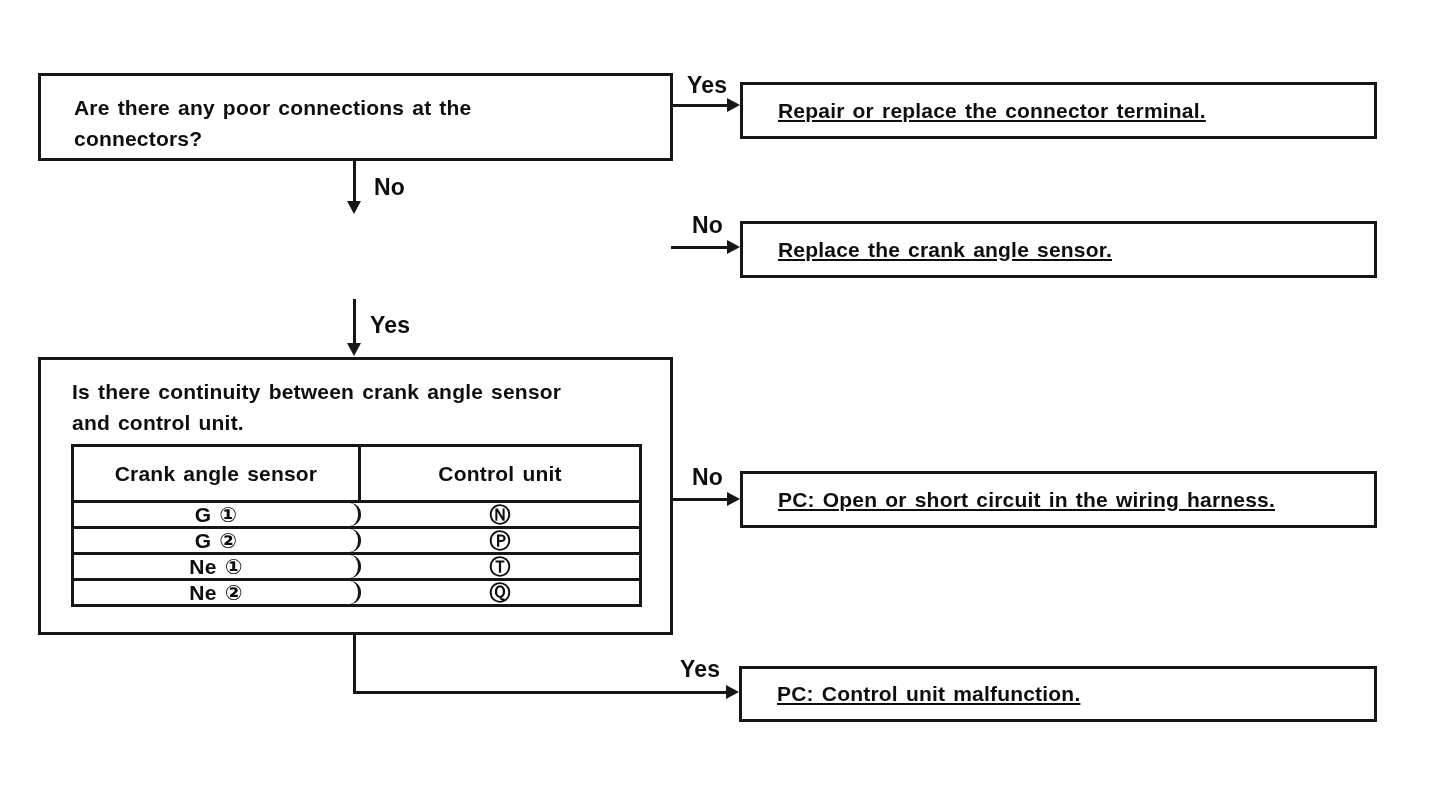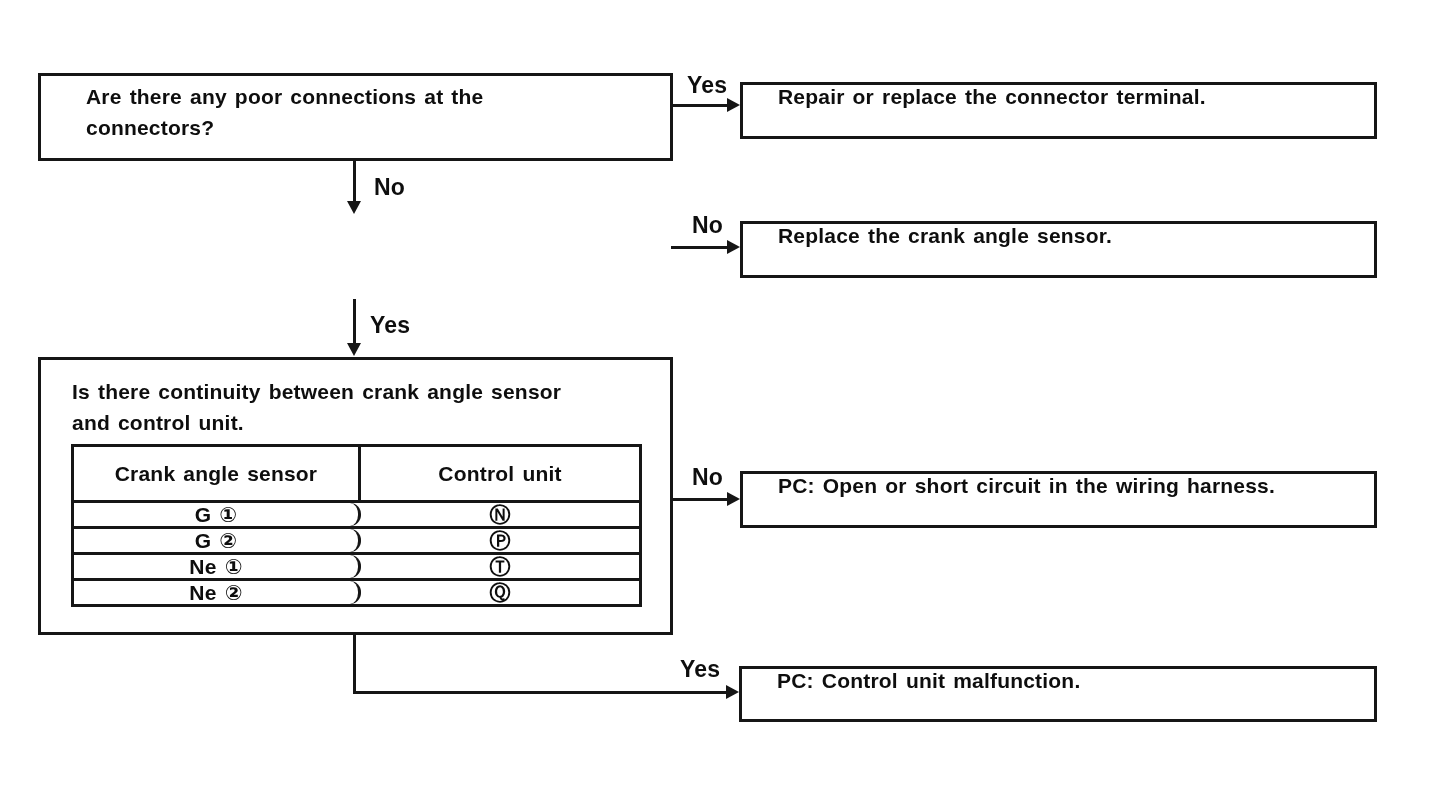--- a/index.html
+++ b/index.html
@@ -19,24 +19,24 @@
     background: #ffffff;
     box-sizing: border-box;
   }
   .qtext {
     white-space: pre-line;
     font-size: 21px;
     line-height: 31px;
     word-spacing: 2px;
     letter-spacing: 0.2px;
   }
-  .q1text { padding: 5px 20px 0 33px; margin-left: 12px; }
+  .q1text { padding: 16px 20px 0 33px; }
   .q2text { padding: 16px 20px 0 33px; }
   .q3text { padding: 16px 20px 0 31px; }
-  .rbox { display: flex; align-items: flex-start; }
+  .rbox { display: flex; align-items: center; text-decoration: underline; }
   .rtext {
     font-size: 21px;
     padding-left: 35px;
     word-spacing: 2px;
     letter-spacing: 0.2px;
   }
   .hline { position: absolute; height: 3px; background: #161616; }
   .vline { position: absolute; width: 3px; background: #161616; }
   .arr-r {
     position: absolute; width: 0; height: 0;

